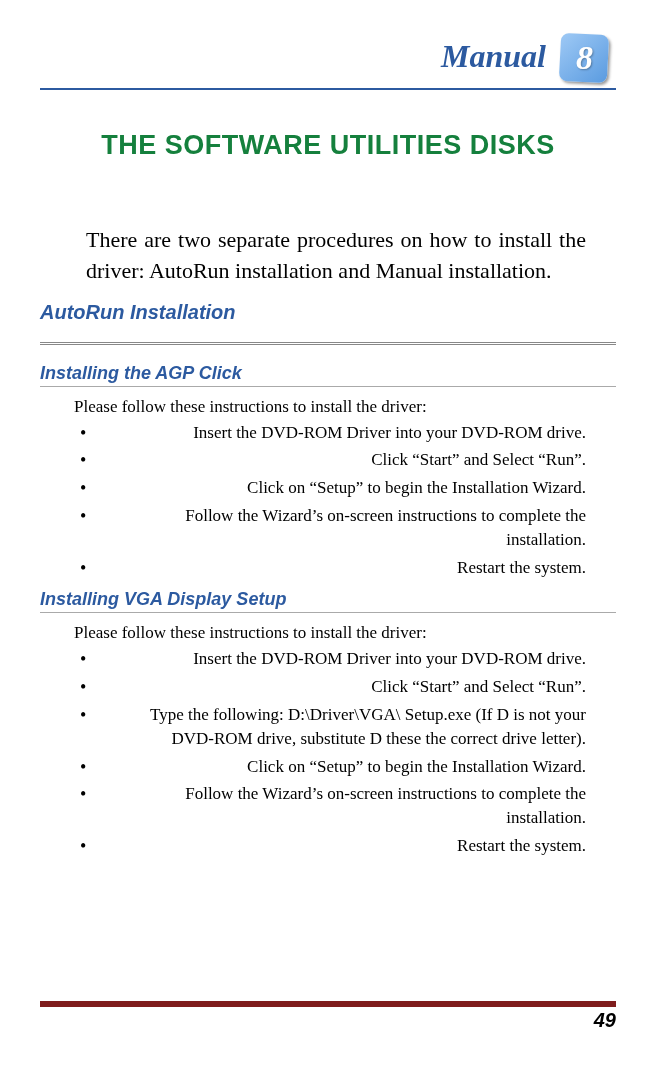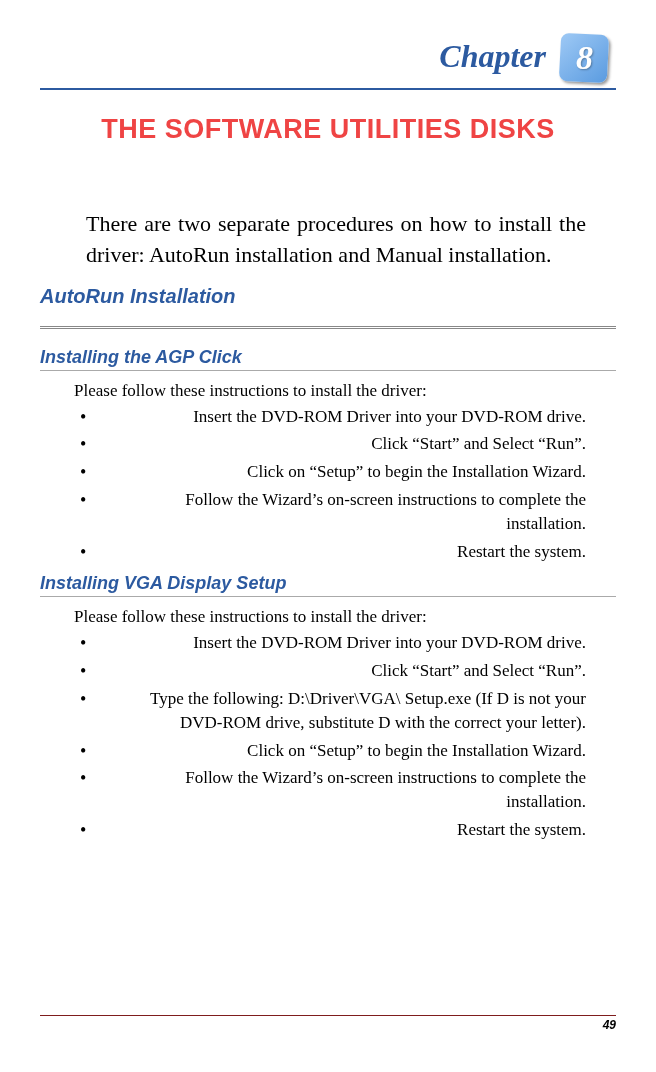--- a/index.html
+++ b/index.html
@@ -57,26 +57,26 @@
     .chapter-badge .num {
       font-family: "Times New Roman", serif;
       font-size: 34px;
       font-style: italic;
       font-weight: bold;
       color: #ffffff;
       text-shadow: 1px 1px 2px rgba(0,0,0,0.3);
       transform: rotate(-3deg);
     }
     .title {
-      color: #ef4444;
+      color: #15803d;
       font-size: 27px;
       font-weight: bold;
       font-family: Arial, Helvetica, sans-serif;
       text-align: center;
-      margin-top: 24px;
+      margin-top: 40px;
       margin-bottom: 64px;
       letter-spacing: 0.5px;
     }
     .intro {
       font-size: 22px;
       color: #000;
       line-height: 1.4;
       margin: 0 30px 14px 46px;
       text-align: justify;
     }
@@ -121,34 +121,34 @@
       position: absolute;
       left: 6px;
       top: 0;
       font-size: 18px;
     }
     .footer {
       position: absolute;
       bottom: 40px;
       left: 40px;
       right: 40px;
-      border-top: 1px solid #7f1d1d;
+      border-top: 6px solid #7f1d1d;
       padding-top: 2px;
       text-align: right;
       font-family: Arial, Helvetica, sans-serif;
       font-style: italic;
       font-weight: bold;
-      font-size: 12px;
+      font-size: 20px;
     }
   </style>
 </head>
 <body>
 
 <div class="chapter-header">
-  <span class="chapter-word">Chapter</span>
+  <span class="chapter-word">Manual</span>
   <div class="chapter-badge">
     <div class="shape">
       <span class="num">8</span>
     </div>
   </div>
 </div>
 
 <h1 class="title">THE SOFTWARE UTILITIES DISKS</h1>
 
 <p class="intro">There are two separate procedures on how to install the driver: AutoRun installation and Manual installation.</p>
@@ -163,21 +163,21 @@
   <li>Click on “Setup” to begin the Installation Wizard.</li>
   <li>Follow the Wizard’s on-screen instructions to complete the installation.</li>
   <li>Restart the system.</li>
 </ul>
 
 <h3 class="sub-heading">Installing VGA Display Setup</h3>
 <p class="instr-intro">Please follow these instructions to install the driver:</p>
 <ul class="steps">
   <li>Insert the DVD-ROM Driver into your DVD-ROM drive.</li>
   <li>Click “Start” and Select “Run”.</li>
-  <li>Type the following: D:\Driver\VGA\ Setup.exe (If D is not your DVD-ROM drive, substitute D with the correct your letter).</li>
+  <li>Type the following: D:\Driver\VGA\ Setup.exe (If D is not your DVD-ROM drive, substitute D these the correct drive letter).</li>
   <li>Click on “Setup” to begin the Installation Wizard.</li>
   <li>Follow the Wizard’s on-screen instructions to complete the installation.</li>
   <li>Restart the system.</li>
 </ul>
 
 <div class="footer">
   <span>49</span>
 </div>
 
 </body></html>

